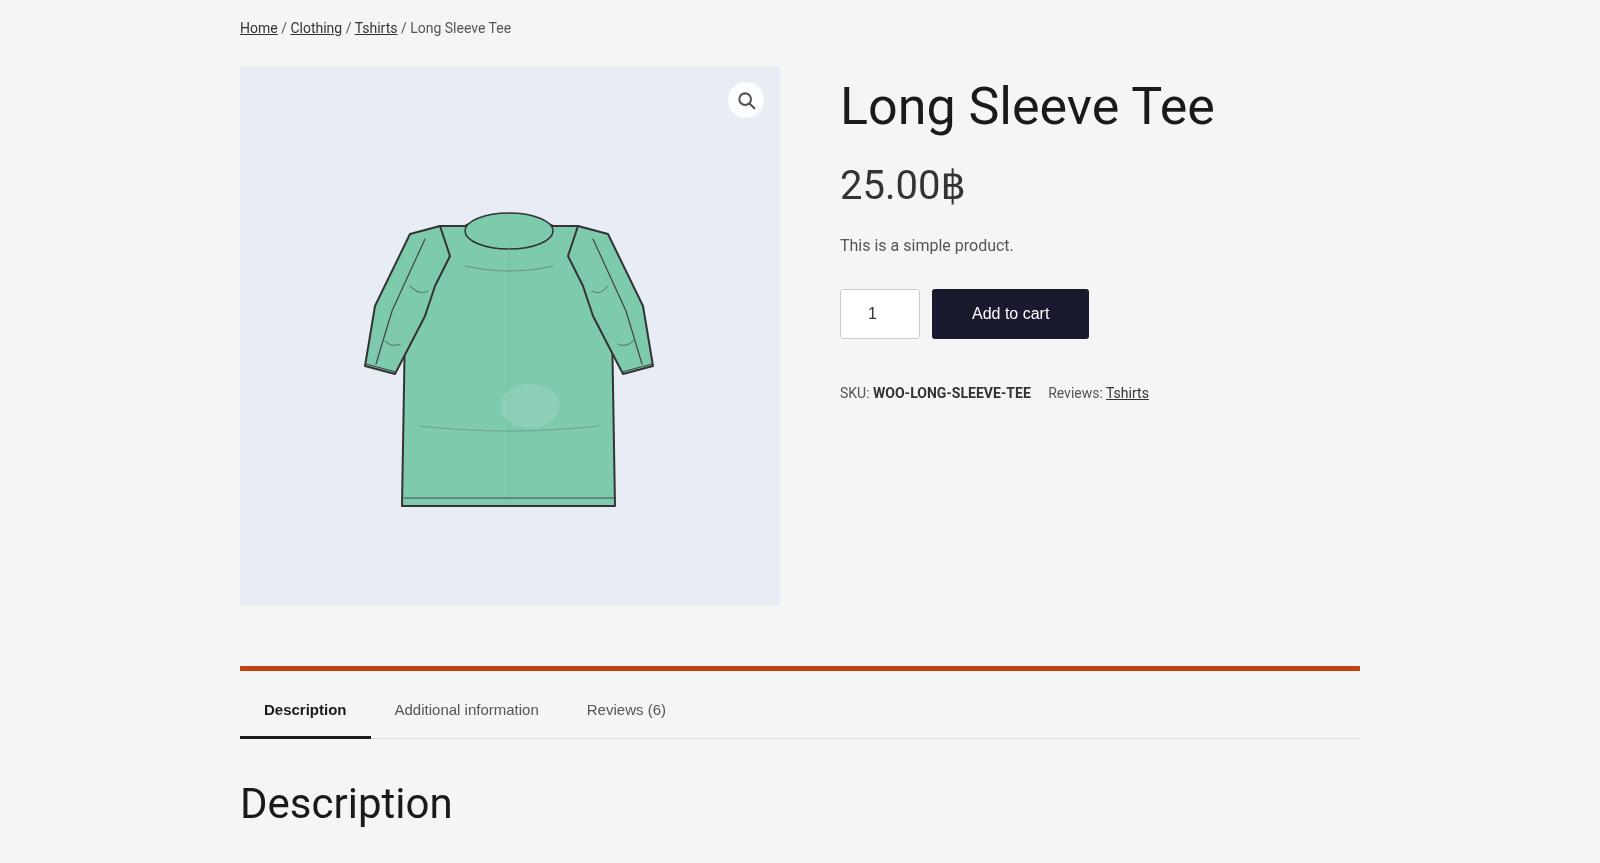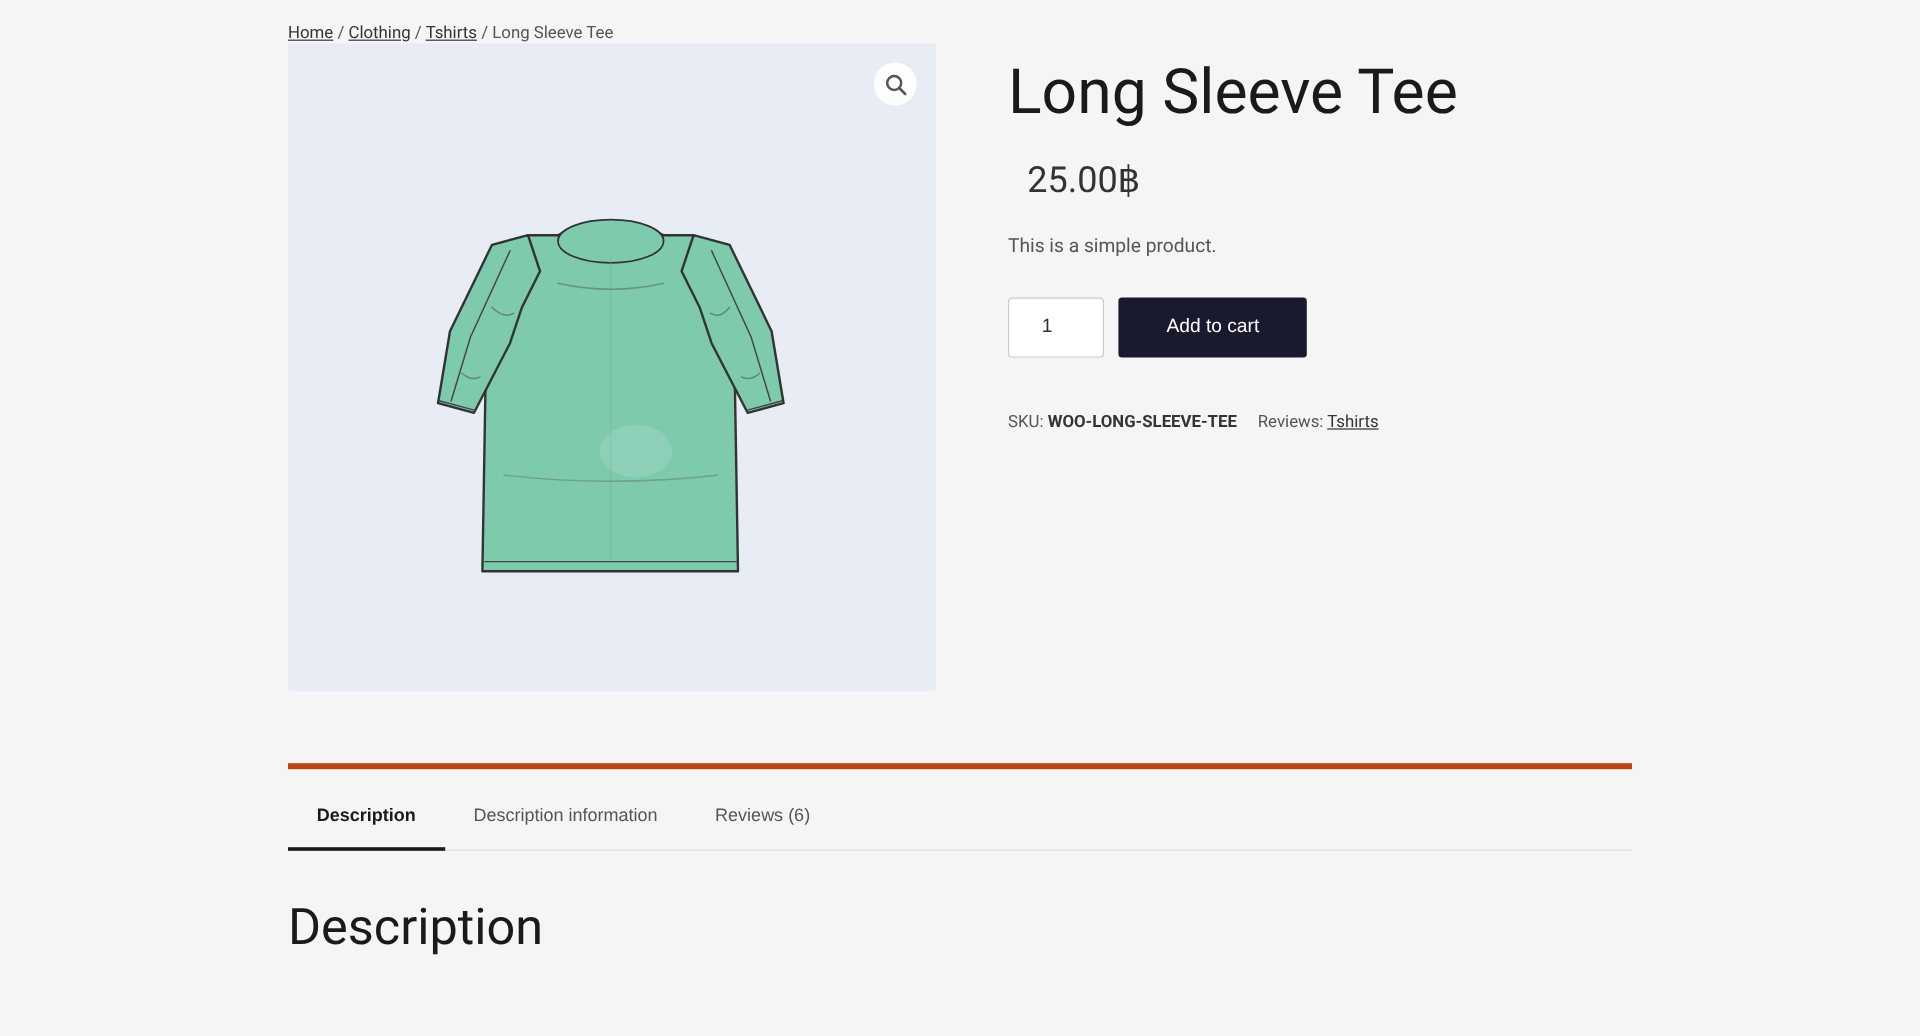--- a/index.html
+++ b/index.html
@@ -10,20 +10,21 @@
       min-height: 863px;
     }
     .page-wrapper {
       max-width: 1200px;
       margin: 0 auto;
       padding: 20px 40px 40px 40px;
     }
     
     .breadcrumb {
       font-size: 14px;
+      margin-bottom: 30px;
       color: #555;
     }
     .breadcrumb a {
       color: #333;
       text-decoration: underline;
       cursor: pointer;
     }
     .breadcrumb span {
       color: #555;
     }
@@ -70,24 +71,23 @@
       padding-top: 10px;
     }
     .product-title {
       font-size: 52px;
       font-weight: 400;
       line-height: 1.2;
       margin-bottom: 24px;
       color: #1a1a1a;
     }
     .product-price {
-      font-size: 30px;
+      font-size: 40px;
       color: #333;
       margin-bottom: 24px;
-      margin-left: 16px;
     }
     .product-description {
       font-size: 16px;
       color: #555;
       margin-bottom: 30px;
       line-height: 1.6;
     }
     .add-to-cart-row {
       display: flex;
       align-items: center;
@@ -252,20 +252,20 @@
           <span>Reviews:</span>
           <a>Tshirts</a>
         </div>
       </div>
     </div>
   </div>
 
   <div class="tabs-section">
     <div class="tabs-nav">
       <button class="tab-item active">Description</button>
-      <button class="tab-item">Description information</button>
+      <button class="tab-item">Additional information</button>
       <button class="tab-item">Reviews (6)</button>
     </div>
     <div class="tab-content">
       <h2 class="tab-content-title">Description</h2>
     </div>
   </div>
 </div>
 
 </body></html>

